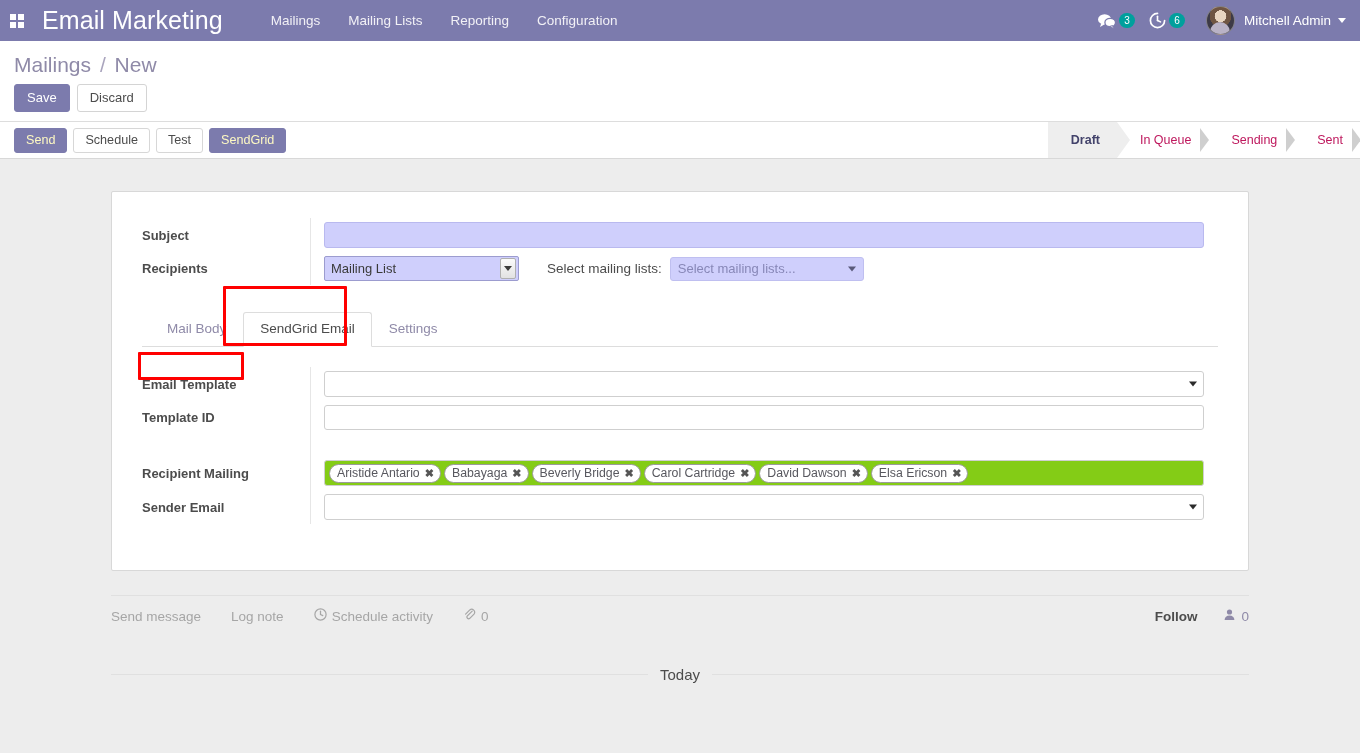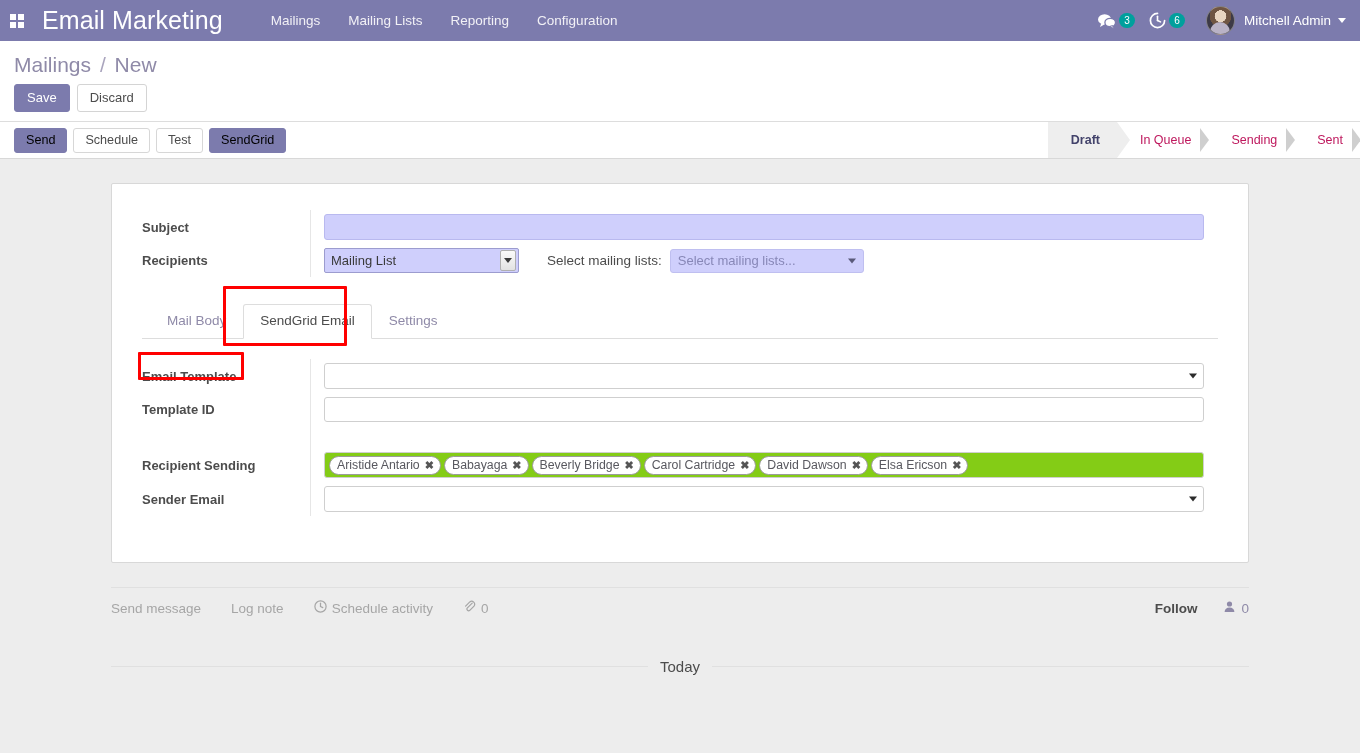--- a/index.html
+++ b/index.html
@@ -146,21 +146,21 @@
     position: relative;
   }
   .sb-buttons { display: flex; gap: 6px; }
   .sb-btn {
     font-size: 12.6px;
     padding: 3px 11px 4px;
     border-radius: 3px;
     cursor: pointer;
     line-height: 16px;
   }
-  .sb-btn.primary { background: #7c7bad; color: #000000; border: 1px solid #7c7bad; }
+  .sb-btn.primary { background: #7c7bad; color: #fef9c3; border: 1px solid #7c7bad; }
   .sb-btn.plain { background: #ffffff; color: #4c4c4c; border: 1px solid #d7d7d7; }
 
   .statusbar {
     position: absolute;
     right: 0; top: 0;
     height: 36px;
     display: flex;
     align-items: stretch;
   }
   .st-item {
@@ -198,21 +198,21 @@
   .st-item.active::before {
     content: "";
     position: absolute; left: 0; top: 0; bottom: 0;
     width: 1px; background: #eeeeee;
   }
 
   
   .sheet-wrap { padding: 16px 0 0 0; }
   .sheet {
     width: 1138px;
-    margin: 8px auto;
+    margin: 16px auto;
     background: #ffffff;
     border: 1px solid #d8d8d8;
     border-radius: 2px;
     padding: 26px 30px 30px 30px;
     min-height: 380px;
   }
 
   .fgroup { display: table; width: 100%; }
   .frow { display: table-row; }
   .flabel {
@@ -597,21 +597,21 @@
               <input class="inp inp-wide" type="text" value="" style="">
             </div>
           </div>
 
           <div class="frow">
             <div class="flabel spacer-row"></div>
             <div class="fval spacer-row"></div>
           </div>
 
           <div class="frow">
-            <div class="flabel">Recipient Sending</div>
+            <div class="flabel">Recipient Mailing</div>
             <div class="fval">
               <div class="tagbox">
                 <span class="tag">
                   <span>Aristide Antario</span>
                   <span class="x">✖</span>
                 </span>
                 <span class="tag">
                   <span>Babayaga</span>
                   <span class="x">✖</span>
                 </span>

